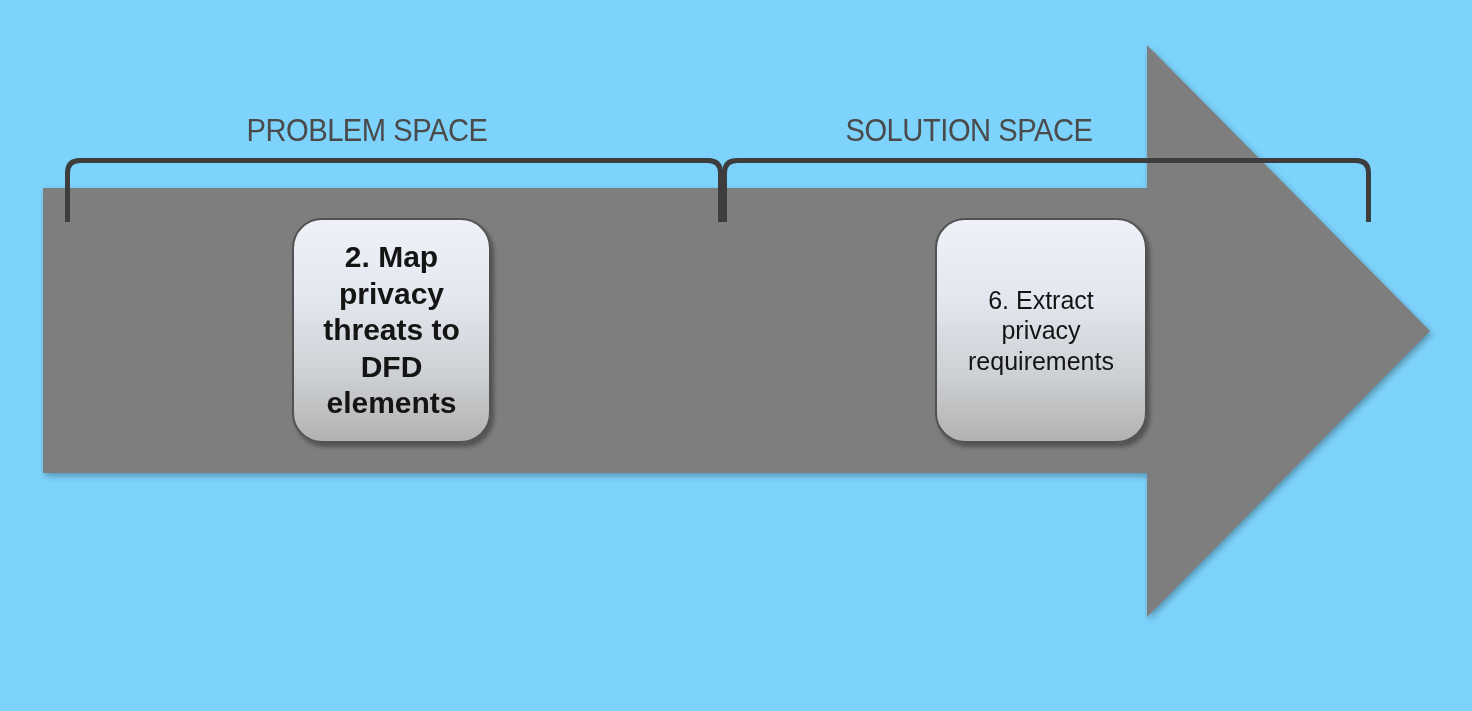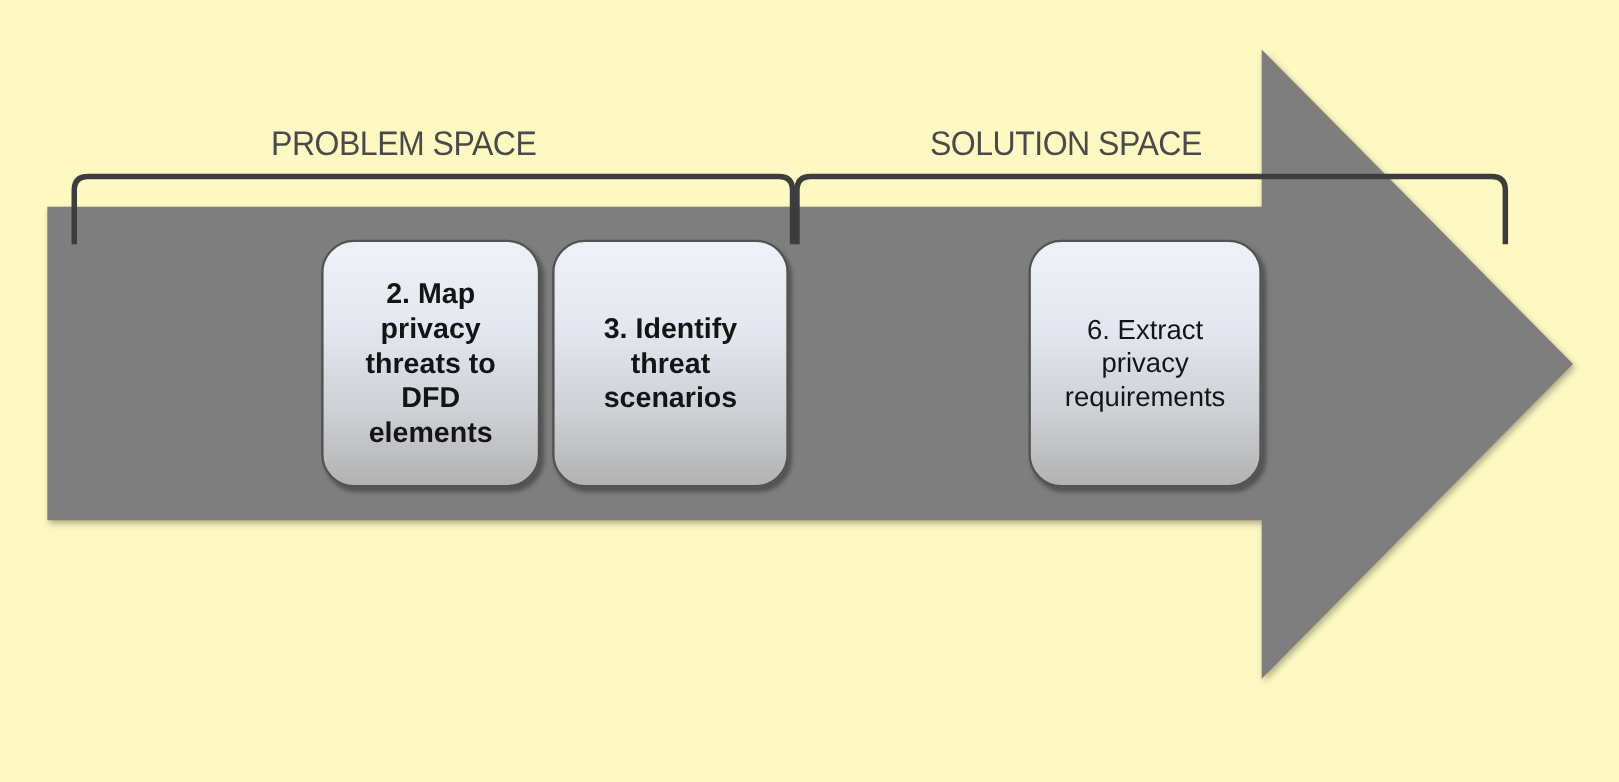--- a/index.html
+++ b/index.html
@@ -5,21 +5,21 @@
   html, body {
     margin: 0;
     padding: 0;
     background: #ffffff;
     font-family: "Liberation Sans", "DejaVu Sans", sans-serif;
   }
   .canvas {
     position: relative;
     width: 1472px;
     height: 711px;
-    background: #fef9c3;
+    background: #7dd3fc;
     overflow: hidden;
   }
   .layer {
     position: absolute;
     left: 0;
     top: 0;
   }
   .arrow {
     filter: drop-shadow(2px 3px 3px rgba(0,0,0,0.30));
   }
@@ -57,21 +57,21 @@
     text-align: center;
     color: #141414;
     padding: 6px;
   }
   .step-box .step-text {
     white-space: pre-line;
     line-height: 1.22;
   }
   .step-box.bold .step-text {
     font-weight: bold;
-    font-size: 26px;
+    font-size: 30px;
     text-align: center;
   }
   .step-box.regular .step-text {
     font-weight: normal;
     font-size: 25px;
   }
 </style>
 </head>
 <body>
 
@@ -89,25 +89,20 @@
 
 
   <div class="step-box bold" style="left:292px;width:199px;">
     <span class="step-text">2. Map
 privacy
 threats to
 DFD
 elements</span>
   </div>
 
-  <div class="step-box bold" style="left:502px;width:215px;">
-    <span class="step-text">3. Identify
-threat
-scenarios</span>
-  </div>
 
 
   <div class="step-box regular" style="left:935px;width:212px;">
     <span class="step-text">6. Extract
 privacy
 requirements</span>
   </div>
 
 
 </div>

